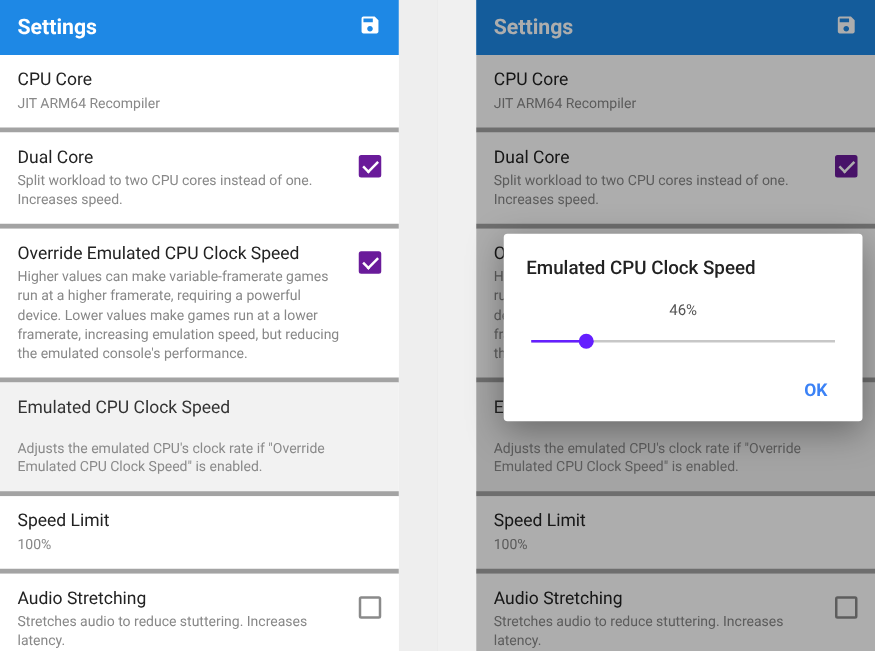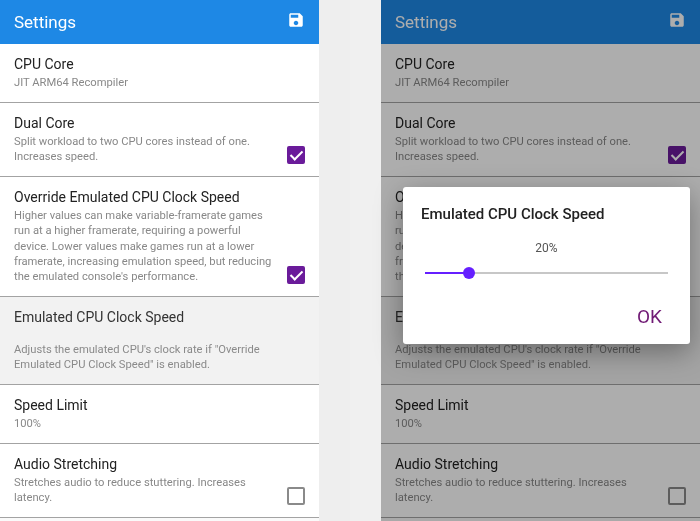--- a/index.html
+++ b/index.html
@@ -31,29 +31,29 @@
   }
   .header {
     background: #1e88e5;
     color: #fff;
     height: 44px;
     display: flex;
     align-items: center;
     padding: 0 14px;
     justify-content: space-between;
   }
-  .header-title { font-size: 17px; font-weight: 400; }
+  .header-title { font-size: 17px; font-weight: 700; }
   .save-icon { width: 18px; height: 18px; fill: #fff; }
   .list { background: #fafafa; }
   .item {
     background: #ffffff;
-    border-bottom: 1px solid #a3a3a3;
+    border-bottom: 4px solid #a3a3a3;
     padding: 12px 14px;
     display: flex;
-    align-items: flex-end;
+    align-items: flex-start;
     gap: 10px;
   }
   .item .text { flex: 1; }
   .item-title {
     font-size: 14px;
     color: #222;
     margin-bottom: 3px;
   }
   .item-sub {
     font-size: 11.2px;
@@ -118,23 +118,23 @@
   .slider-thumb {
     position: absolute; top: 4px;
     width: 12px; height: 12px;
     margin-left: -6px;
     border-radius: 50%;
     background: #651fff;
   }
   .dialog-actions { text-align: right; padding-top: 4px;}
   .dialog-ok {
     display: inline-block;
-    color: #701a75;
-    font-size: 19px;
-    font-weight: 400;
+    color: #3b82f6;
+    font-size: 14px;
+    font-weight: 700;
     padding: 6px 10px;
   }
   
   .pane.right .screen { left: 31px; width: 319px; }
 </style>
 </head>
 <body>
 
 <div class="pane left">
   <div class="screen">
@@ -245,21 +245,21 @@
           <div class="item-title">Audio Stretching</div>
           <div class="item-sub">Stretches audio to reduce stuttering. Increases latency.</div>
         </div>
         <div class="check"></div>
       </div>
     </div>
     <div class="overlay"></div>
 
     <div class="dialog">
       <div class="dialog-title">Emulated CPU Clock Speed</div>
-      <div class="dialog-value">20%</div>
+      <div class="dialog-value">46%</div>
       <div class="slider">
         <div class="slider-track"></div>
         <div class="slider-fill" id="slider-fill" style="width: 18%;"></div>
         <div class="slider-thumb" id="slider-thumb" style="left: 18%;"></div>
       </div>
       <div class="dialog-actions">
         <span class="dialog-ok">OK</span>
       </div>
     </div>
 

